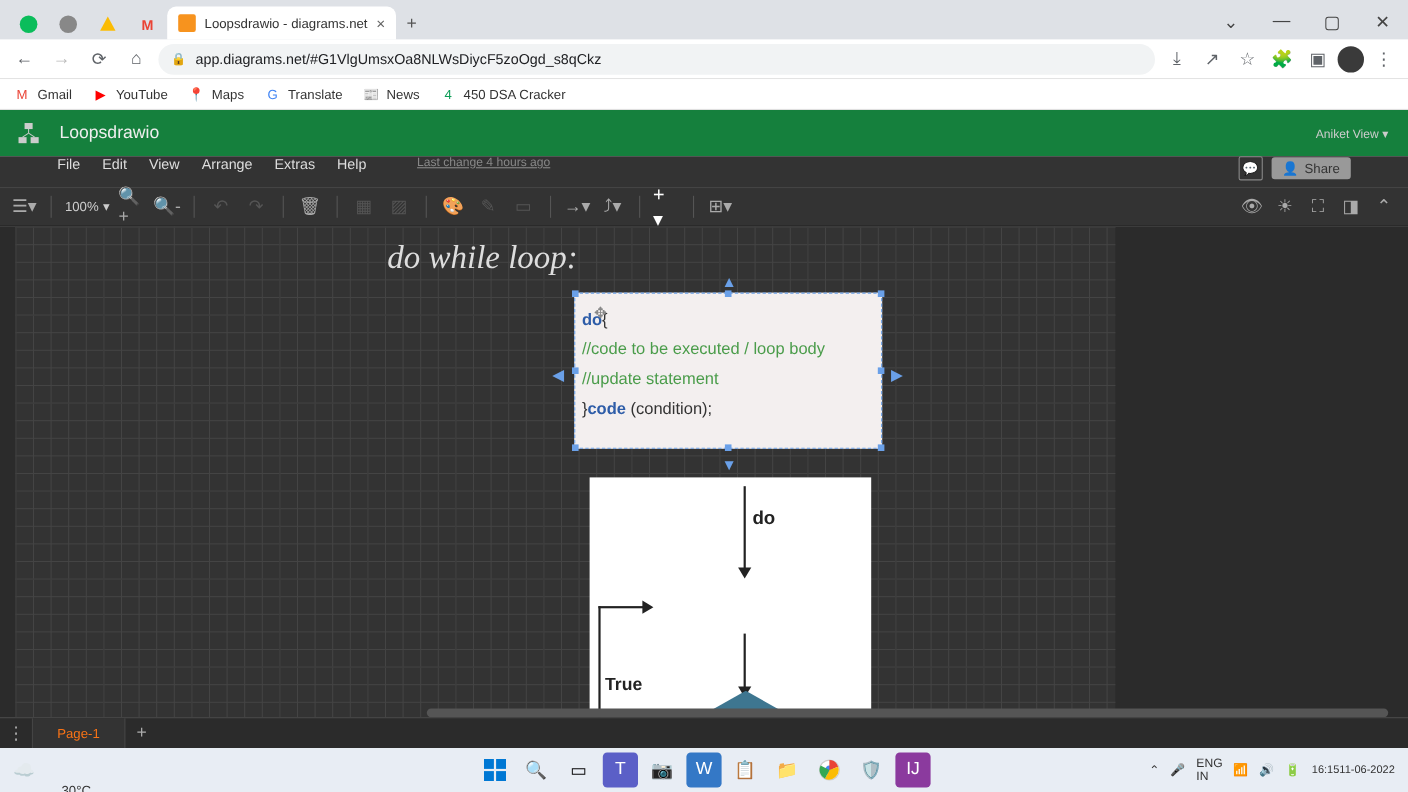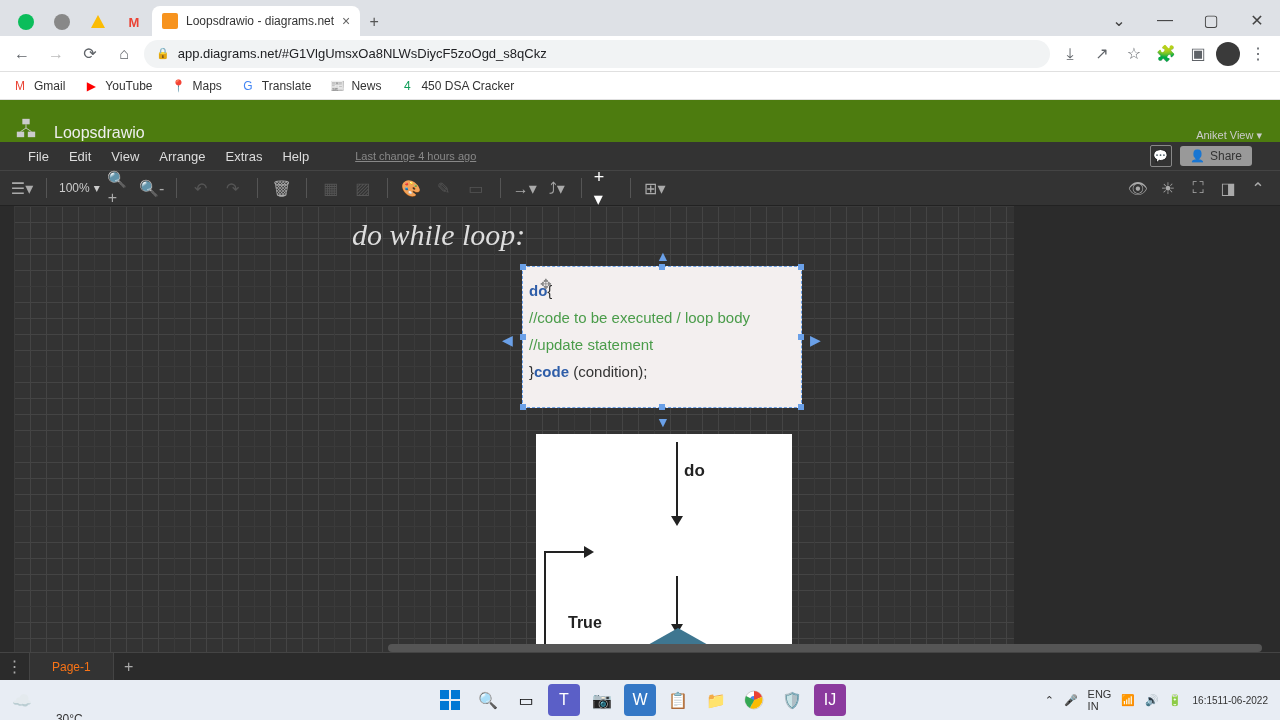--- a/index.html
+++ b/index.html
@@ -23,27 +23,27 @@
 .url-field .lock { font-size:11px; }
 .url-field .url-text { color:#202124; }
 .right-icons { display:flex; gap:4px; align-items:center; }
 .ext-icon { width:28px; height:28px; display:flex; align-items:center; justify-content:center; color:#5f6368; }
 .avatar-circle { width:24px; height:24px; border-radius:50%; background:#3a3a3a; }
 
 .bookmarks { height:28px; background:#fff; display:flex; align-items:center; padding:0 12px; gap:18px; font-size:12px; color:#333; border-bottom:1px solid #e0e0e0; }
 .bm { display:flex; align-items:center; gap:6px; }
 .bm .ico { width:16px; height:16px; display:flex; align-items:center; justify-content:center; font-size:12px; }
 
-.app-header { height:42px; background:#4d7c0f; color:#fff; display:flex; align-items:flex-end; padding:0 12px; }
+.app-header { height:42px; background:#15803d; color:#fff; display:flex; align-items:center; padding:0 12px; }
 .app-logo { width:28px; height:28px; display:flex; align-items:center; justify-content:center; }
 .app-title { font-size:16px; margin-left:14px; color:#eee; }
 .app-header .spacer { flex:1; }
 .user-name { font-size:11px; color:#ccc; margin-right:6px; }
 
-.menubar { height:28px; background:#333; color:#ddd; display:flex; align-items:center; padding:0 28px; font-size:13px; gap:20px; }
+.menubar { height:28px; background:#333; color:#ddd; display:flex; align-items:flex-start; padding:0 52px; font-size:13px; gap:20px; }
 .menubar .mi { cursor:pointer; }
 .menubar .last-change { font-size:11px; color:#888; text-decoration:underline; margin-left:6px; }
 .menubar .right-tools { margin-left:auto; display:flex; gap:8px; align-items:center; }
 .share-btn { background:#999; color:#333; padding:3px 10px; border-radius:3px; display:flex; align-items:center; gap:5px; font-size:12px; }
 .comment-icon { width:22px; height:22px; border:1px solid #888; border-radius:2px; display:flex; align-items:center; justify-content:center; font-size:12px; color:#ccc; }
 
 .toolbar { height:36px; background:#333; border-top:1px solid #444; border-bottom:1px solid #222; display:flex; align-items:center; padding:0 10px; gap:8px; }
 .tool { width:24px; height:24px; display:flex; align-items:center; justify-content:center; color:#aaa; cursor:pointer; }
 .tool.disabled { color:#555; }
 .zoom { color:#ccc; font-size:12px; display:flex; align-items:center; gap:4px; }
@@ -62,21 +62,21 @@
 .code-box .tx { color:#333; }
 .handle { position:absolute; width:6px; height:6px; background:#6aa0e8; }
 .h-nw{top:-3px;left:-3px}.h-ne{top:-3px;right:-3px}.h-sw{bottom:-3px;left:-3px}.h-se{bottom:-3px;right:-3px}
 .h-n{top:-3px;left:50%;margin-left:-3px}.h-s{bottom:-3px;left:50%;margin-left:-3px}.h-w{top:50%;left:-3px;margin-top:-3px}.h-e{top:50%;right:-3px;margin-top:-3px}
 .arrow-dir { position:absolute; color:#6aa0e8; font-size:14px; }
 .move-cursor { position:absolute; top:70px; left:540px; font-size:14px; color:#888; }
 
 .flowchart { position:absolute; top:228px; left:536px; width:256px; height:242px; background:#fff; }
 .fc-do { position:absolute; top:27px; left:148px; font-size:17px; font-weight:bold; color:#222; }
 .fc-stmt { position:absolute; top:92px; left:60px; width:162px; height:50px; background:#e8652c; color:#fff; display:flex; align-items:center; justify-content:center; font-size:17px; }
-.fc-true { position:absolute; top:180px; left:32px; font-size:16px; font-weight:bold; color:#222; }
+.fc-true { position:absolute; top:180px; left:14px; font-size:16px; font-weight:bold; color:#222; }
 .fc-diamond { position:absolute; top:194px; left:62px; width:160px; height:90px; }
 .fc-diamond svg { width:100%; height:100%; }
 .fc-line { position:absolute; background:#222; }
 .fc-arrow { position:absolute; width:0; height:0; }
 
 .hscroll { position:absolute; bottom:0; left:388px; right:18px; height:8px; background:#555; border-radius:4px; }
 
 .footer-tabs { position:absolute; left:0; right:0; bottom:40px; height:28px; background:#2b2b2b; border-top:1px solid #444; display:flex; align-items:center; }
 .pages-menu { width:30px; height:100%; display:flex; align-items:center; justify-content:center; color:#aaa; border-right:1px solid #444; }
 .page-tab { height:100%; padding:0 22px; background:#333; color:#f97316; display:flex; align-items:center; font-size:12px; border-right:1px solid #444; }

